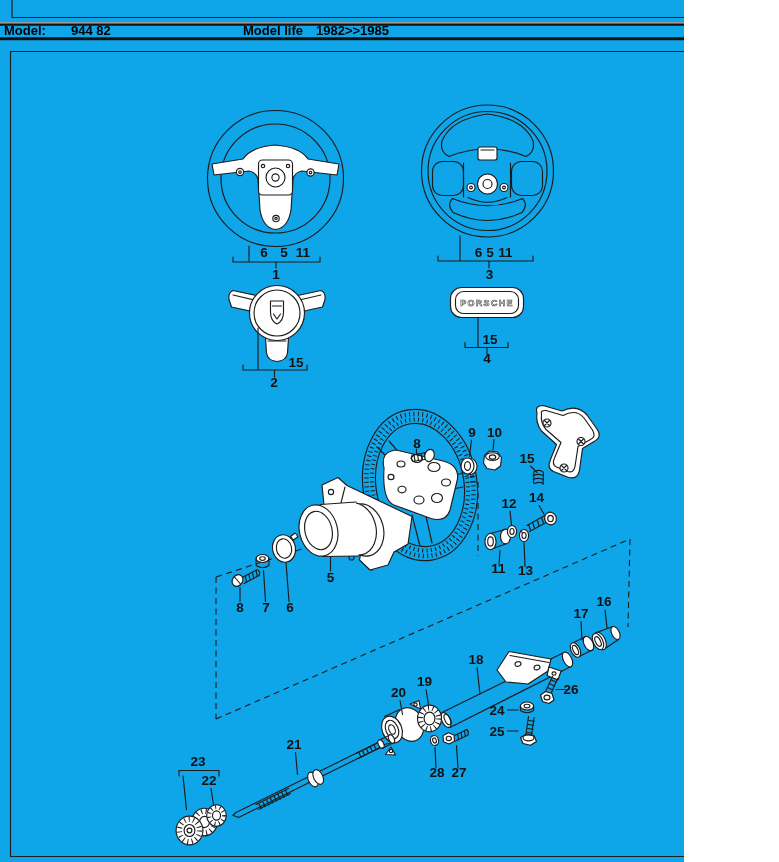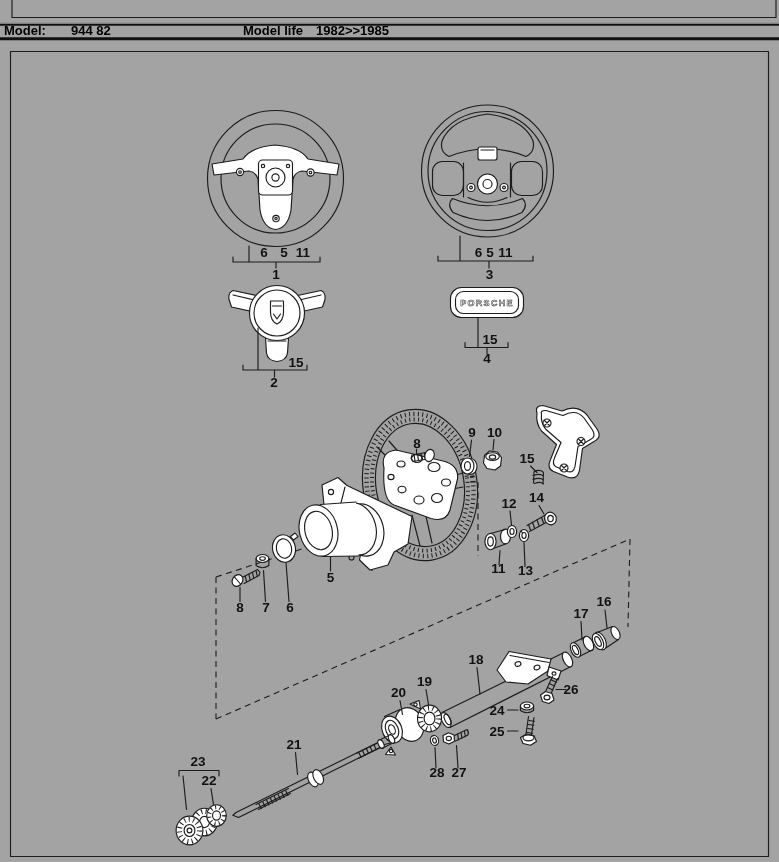--- a/index.html
+++ b/index.html
@@ -1,16 +1,16 @@
 <!DOCTYPE html>
 <html><head>
 <meta charset="utf-8">
 <style>
   html,body{margin:0;padding:0;background:#fff;}
-  #page{position:relative;width:779px;height:862px;background:#a3a3a3;overflow:hidden;
+  #page{position:relative;width:684px;height:862px;background:#0ea5e9;overflow:hidden;
         font-family:"Liberation Sans",sans-serif;}
   svg{position:absolute;left:0;top:0;}
   .s  {stroke:#1c1c1c;fill:none;stroke-width:1.15;stroke-linecap:round;stroke-linejoin:round;}
   .sw {stroke:#1c1c1c;fill:#ffffff;stroke-width:1.15;stroke-linecap:round;stroke-linejoin:round;}
   .dash{stroke:#1c1c1c;fill:none;stroke-width:1.1;stroke-dasharray:6 4.5;}
   .tex{stroke:#1c1c1c;fill:none;stroke-dasharray:1 3.4;}
   .lbl{font:bold 13.5px "Liberation Sans",sans-serif;fill:#111;text-anchor:middle;}
   .hdr{font:bold 13px "Liberation Sans",sans-serif;fill:#000;}
   .badgetxt{font:bold 9px "Liberation Sans",sans-serif;letter-spacing:1.3px;
             fill:none;stroke:#333;stroke-width:.55;text-anchor:middle;}

